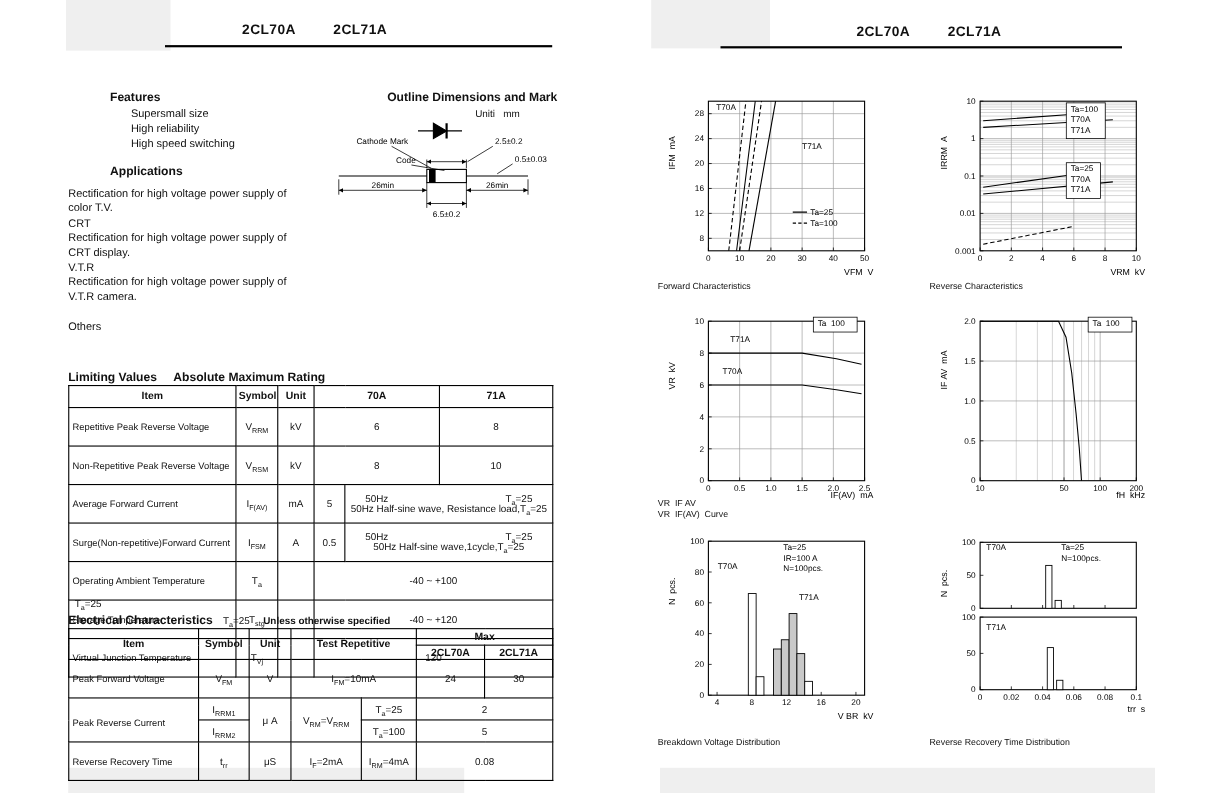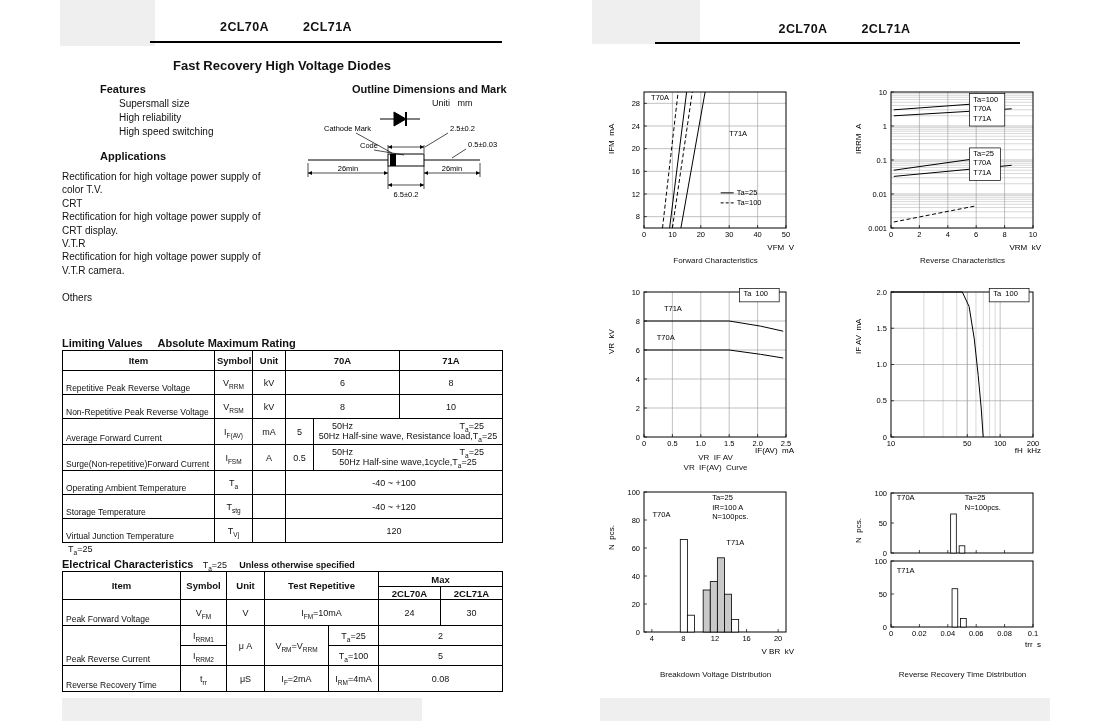--- a/index.html
+++ b/index.html
@@ -10,44 +10,43 @@
   .center{text-align:center}
   .rule{position:absolute;background:#000;height:2px}
   .h-models{position:absolute;font-weight:bold;font-size:12.5px;letter-spacing:.4px;text-align:center}
   .h-models span{margin:0 17px}
   .doc-title{position:absolute;font-weight:bold;font-size:13px;text-align:center}
   .sec-h{position:absolute;font-weight:bold;font-size:11px}
   .small-note{position:absolute;font-size:9px}
   .bodytext{position:absolute;font-size:10px;line-height:13.4px;white-space:pre-line}
   .tbl{position:absolute;border-collapse:collapse;table-layout:fixed}
   .tbl td{border:1px solid #000;font-size:9px;text-align:center;vertical-align:middle;padding:0 2px;overflow:hidden}
-  .tbl td.item{text-align:left;vertical-align:bottom;font-size:8.5px;padding:1px 3px}
+  .tbl td.item{text-align:left;vertical-align:bottom;font-size:8.5px;padding:12px 3px}
   .tbl tr.hdr td{font-weight:bold;font-size:9.5px}
   .note{font-size:7.5px;line-height:9.5px;padding:1px 2px}
   .noterow{display:flex;justify-content:space-between;padding:0 16px}
   sub{font-size:6.5px;line-height:0}
   .chart{position:absolute}
-  .cap{position:absolute;font-size:8px;text-align:center;white-space:pre-line;line-height:9.5px}
+  .cap{position:absolute;font-size:8px;text-align:left;white-space:pre-line;line-height:9.5px}
 </style>
 </head>
 <body>
 
 <div id="canvas">
 
   <div class="artifact" style="left:60px;top:0;width:95px;height:46px"></div>
   <div class="artifact" style="left:592px;top:0;width:108px;height:44px"></div>
   <div class="artifact" style="left:62px;top:698px;width:360px;height:23px"></div>
   <div class="artifact" style="left:600px;top:698px;width:450px;height:23px"></div>
 
   <div class="h-models" style="left:110px;top:20px;width:352px">
     <span>2CL70A</span><span>2CL71A</span>
   </div>
   <div class="rule" style="left:150px;top:41px;width:352px"></div>
 
-  <div class="doc-title" style="left:62px;top:58px;width:440px">Fast Recovery High Voltage Diodes</div>
 
   <div class="sec-h" style="left:100px;top:83px">Features</div>
   <div class="bodytext" style="left:119px;top:97px;line-height:13.8px">Supersmall size
 High reliability
 High speed switching</div>
 
   <div class="sec-h" style="left:352px;top:83px">Outline Dimensions and Mark</div>
   <div class="small-note" style="left:432px;top:98px">Uniti&nbsp;&nbsp;&nbsp;mm</div>
 
   <svg class="abs" style="left:300px;top:103px" width="235" height="125" font-family="Liberation Sans, sans-serif">

